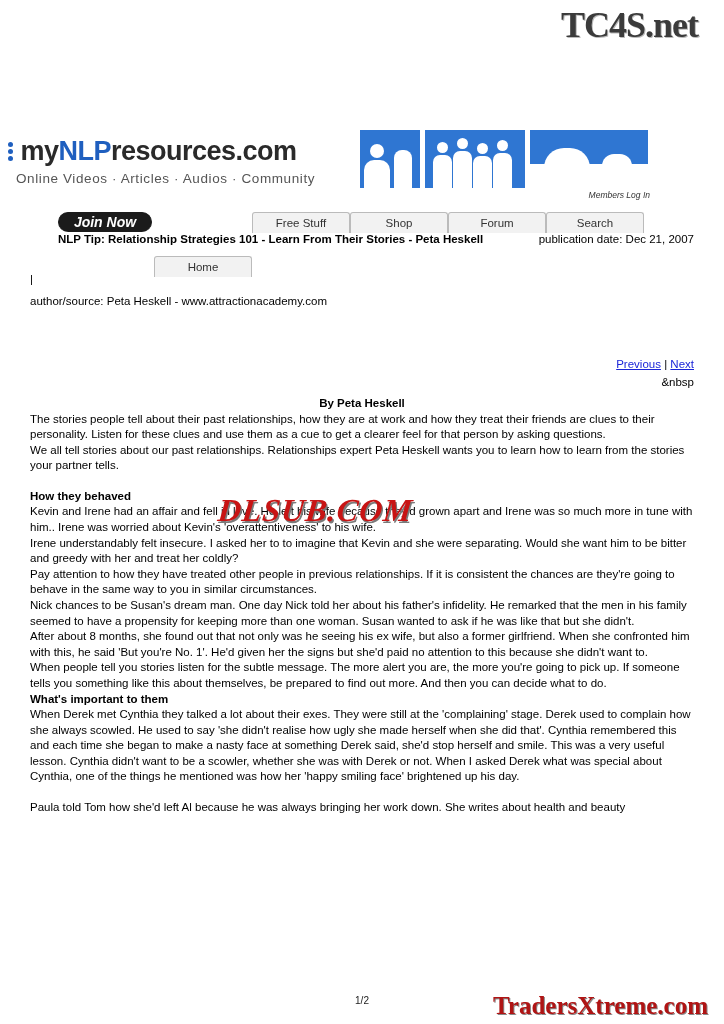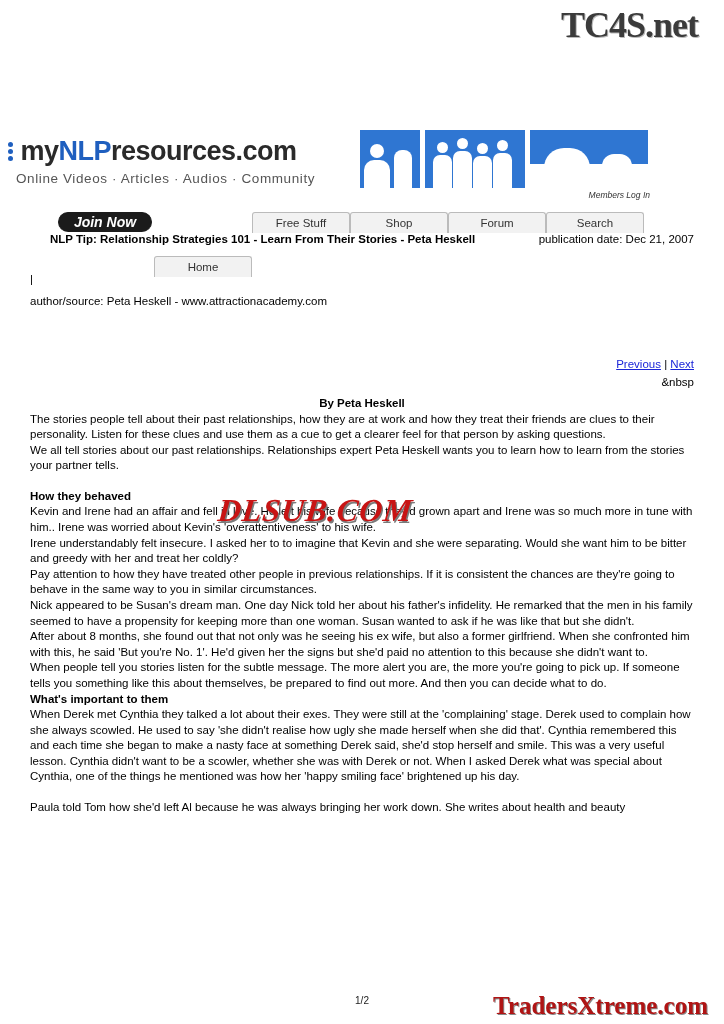--- a/index.html
+++ b/index.html
@@ -152,21 +152,21 @@
     font-size: 11.5px;
     line-height: 15.5px;
   }
   .title-row {
     position: relative;
     min-height: 30px;
   }
   .art-title {
     font-weight: bold;
     font-size: 11.5px;
-    margin-left: 20px;
+    margin-left: 28px;
   }
   .pubdate {
     position: absolute;
     right: 0;
     top: 0;
     text-align: right;
     width: 200px;
     font-size: 11.5px;
   }
   .pipe-line { margin-top: 10px; font-size: 11.5px; }
@@ -310,21 +310,21 @@
   <div class="byline">By Peta Heskell</div>
 
   <p class="body">The stories people tell about their past relationships, how they are at work and how they treat their friends are clues to their personality. Listen for these clues and use them as a cue to get a clearer feel for that person by asking questions.</p>
   <p class="body">We all tell stories about our past relationships. Relationships expert Peta Heskell wants you to learn how to learn from the stories your partner tells.</p>
 
   <div class="subhead">How they behaved</div>
 
   <p class="body">Kevin and Irene had an affair and fell in love. He left his wife because they'd grown apart and Irene was so much more in tune with him.. Irene was worried about Kevin's 'overattentiveness' to his wife.</p>
   <p class="body">Irene understandably felt insecure. I asked her to to imagine that Kevin and she were separating. Would she want him to be bitter and greedy with her and treat her coldly?</p>
   <p class="body">Pay attention to how they have treated other people in previous relationships. If it is consistent the chances are they're going to behave in the same way to you in similar circumstances.</p>
-  <p class="body">Nick appeared to be Susan's dream man. One day Nick told her about his father's infidelity. He remarked that the men in his family seemed to have a propensity for keeping more than one woman. Susan wanted to ask if he was like that but she didn't.</p>
+  <p class="body">Nick chances to be Susan's dream man. One day Nick told her about his father's infidelity. He remarked that the men in his family seemed to have a propensity for keeping more than one woman. Susan wanted to ask if he was like that but she didn't.</p>
   <p class="body">After about 8 months, she found out that not only was he seeing his ex wife, but also a former girlfriend. When she confronted him with this, he said 'But you're No. 1'. He'd given her the signs but she'd paid no attention to this because she didn't want to.</p>
   <p class="body">When people tell you stories listen for the subtle message. The more alert you are, the more you're going to pick up. If someone tells you something like this about themselves, be prepared to find out more. And then you can decide what to do.</p>
 
   <div class="subhead" style="margin-top:0"> What's important to them</div>
 
   <p class="body">When Derek met Cynthia they talked a lot about their exes. They were still at the 'complaining' stage. Derek used to complain how she always scowled. He used to say 'she didn't realise how ugly she made herself when she did that'. Cynthia remembered this and each time she began to make a nasty face at something Derek said, she'd stop herself and smile. This was a very useful lesson. Cynthia didn't want to be a scowler, whether she was with Derek or not. When I asked Derek what was special about Cynthia, one of the things he mentioned was how her 'happy smiling face' brightened up his day.</p>
   <p class="body gap">Paula told Tom how she'd left Al because he was always bringing her work down. She writes about health and beauty</p>
 </div>
 
 <div class="wm-mid">DLSUB.COM</div>

